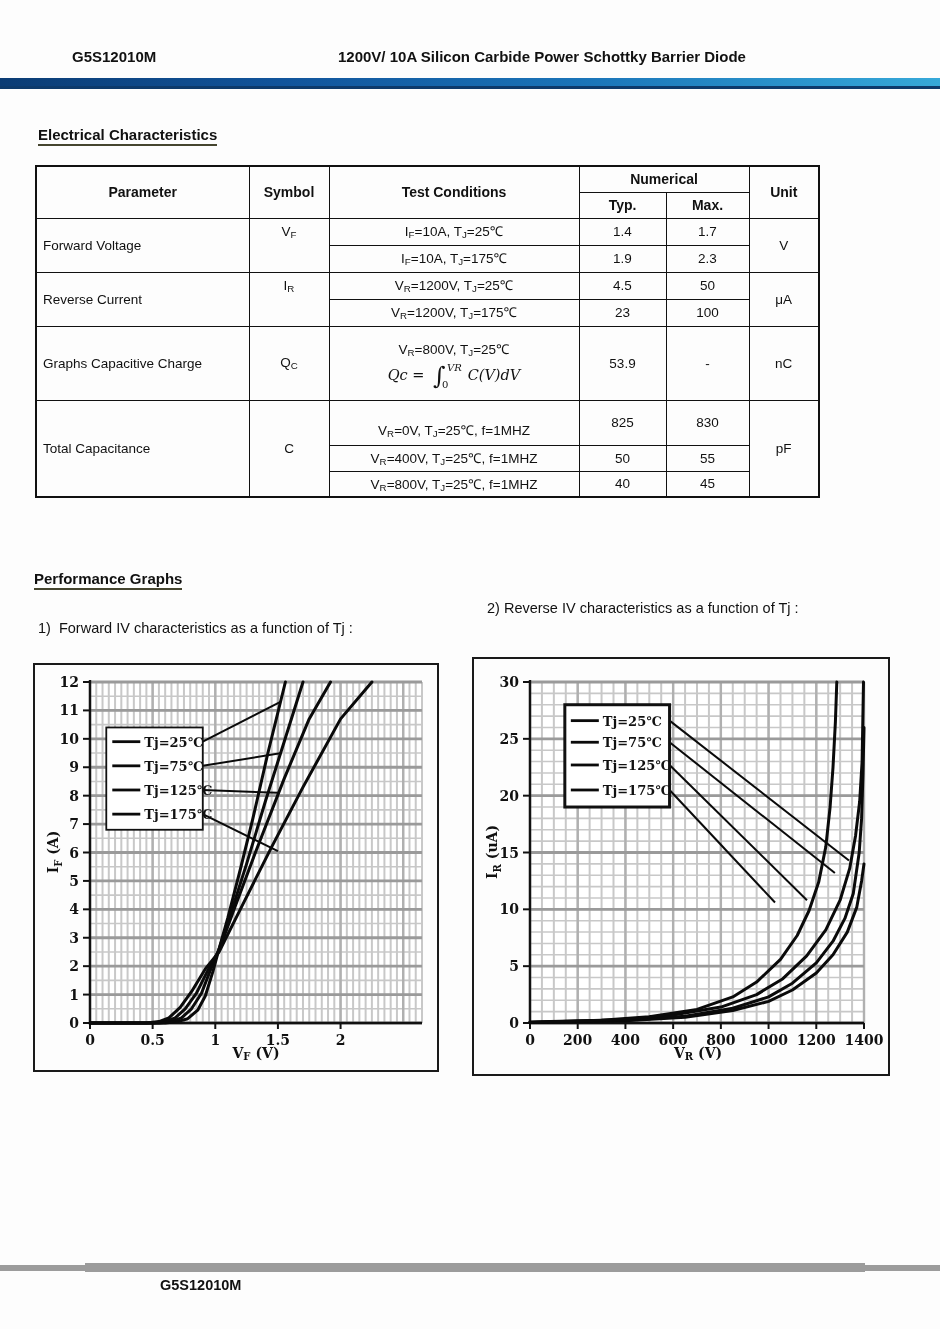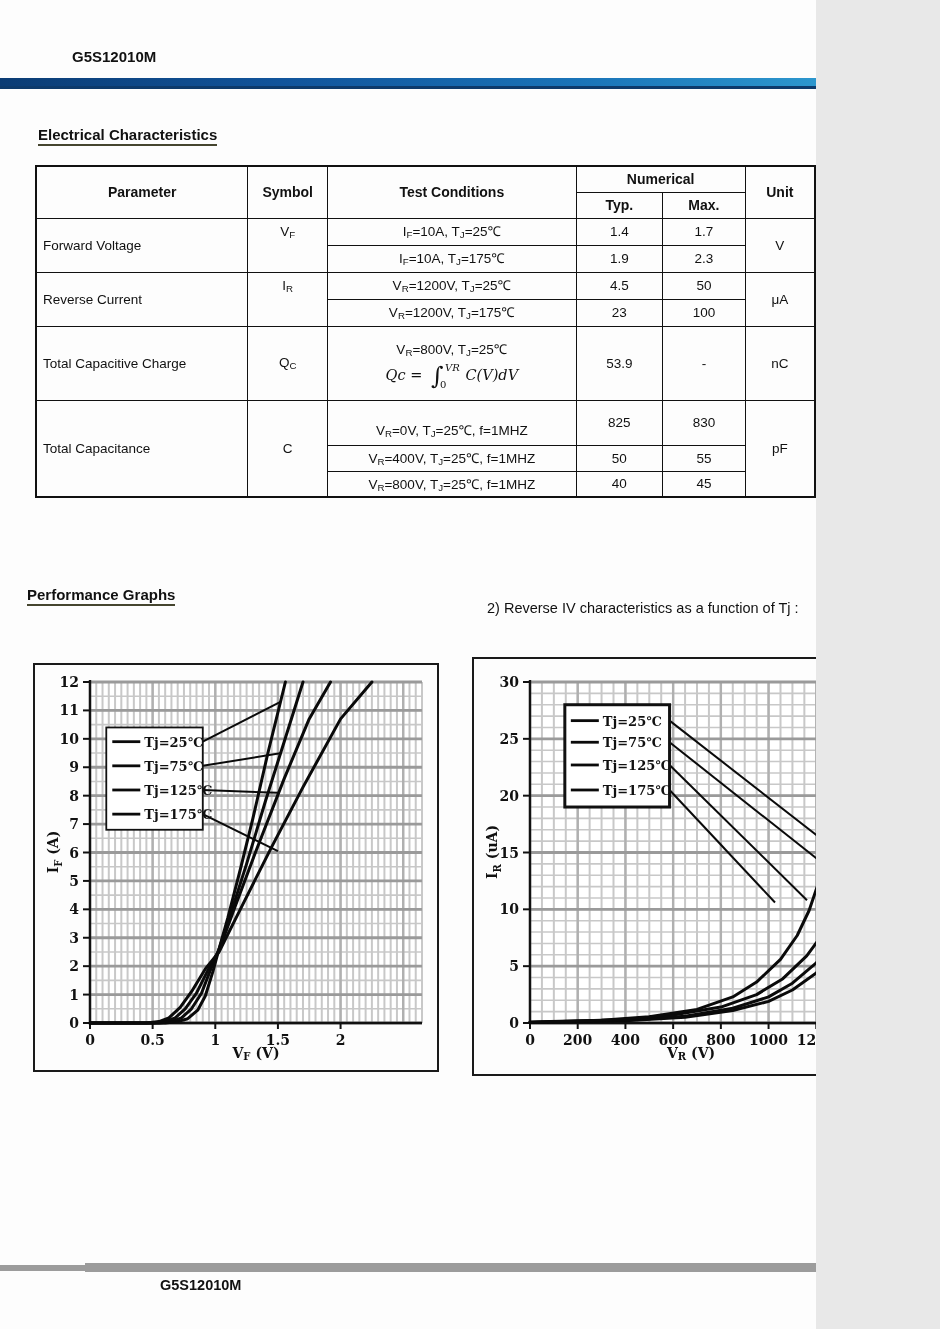--- a/index.html
+++ b/index.html
@@ -1,28 +1,28 @@
 <!DOCTYPE html>
 <html><head>
 <meta charset="utf-8">
 <style>
   html,body{margin:0;padding:0;background:#e8e8e8;}
-  .page{position:relative;width:816px;height:1329px;background:#fdfdfd;overflow:hidden;
+  .page{position:relative;width:940px;height:1329px;background:#fdfdfd;overflow:hidden;
         font-family:"Liberation Sans",sans-serif;color:#111;}
   
   .hdr-part{position:absolute;left:72px;top:48px;font-size:15px;font-weight:bold;}
   .hdr-title{position:absolute;left:338px;top:48px;font-size:15px;font-weight:bold;}
   .hdr-bar{position:absolute;left:0;top:78px;width:940px;height:8px;
            background:linear-gradient(90deg,#0b3c74 0%,#11549b 30%,#1a74b8 62%,#36a9d9 100%);
            border-bottom:3px solid #0d3a6b;}
   
   .sec-h{position:absolute;font-size:15px;font-weight:bold;border-bottom:2.5px solid #45452f;
          padding-bottom:1px;}
   #sec-elec{left:38px;top:126px;}
-  #sec-perf{left:27px;top:570px;margin-top:16px;}
+  #sec-perf{left:34px;top:570px;}
   .cap{position:absolute;font-size:14.5px;white-space:pre;}
   #cap1{left:38px;top:620px;}
   #cap2{left:487px;top:600px;}
   
   table.spec{position:absolute;left:35px;top:165px;border-collapse:collapse;table-layout:fixed;
              font-size:13.5px;}
   table.spec td{border:1.5px solid #111;padding:0 6px;vertical-align:middle;overflow:hidden;}
   table.spec{border:2px solid #111;}
   td.th{font-weight:bold;text-align:center;font-size:14px;}
   td.pname{text-align:left;padding-left:9px;margin-top:19px;}
@@ -46,32 +46,33 @@
   svg{position:absolute;left:0;top:0;}
   svg text{font-family:"DejaVu Serif",serif;font-weight:bold;font-size:14px;fill:#111;}
   svg text.lgt{font-size:13px;}
   .ylab,.xlab{position:absolute;font-family:"DejaVu Serif",serif;font-weight:bold;font-size:14px;
               text-align:center;}
   .ylab{width:120px;height:18px;line-height:18px;transform:rotate(-90deg);}
   #chart1 .ylab{left:-42px;top:178px;}
   #chart2 .ylab{left:-42px;top:184px;}
   .xlab{width:200px;}
   #chart1 .xlab{left:121px;top:380px;}
-  #chart2 .xlab{left:117px;top:386px;}
+  #chart2 .xlab{left:124px;top:386px;}
   
   .ftr-bar{position:absolute;left:0;top:1265px;width:940px;height:6px;background:#9c9c9c;}
   .ftr-bar2{position:absolute;left:85px;top:1263px;width:780px;height:9px;background:#9c9c9c;}
   .ftr-part{position:absolute;left:160px;top:1277px;font-size:14.5px;font-weight:600;}
 </style>
 </head>
 <body>
 
 <div class="page">
 
   <div class="hdr-part">G5S12010M</div>
+  <div class="hdr-title">1200V/ 10A Silicon Carbide Power Schottky Barrier Diode</div>
   <div class="hdr-bar"></div>
 
   <div class="sec-h" id="sec-elec">Electrical Characteristics</div>
 
   <table class="spec">
     <colgroup>
       <col style="width:213px">
         <col style="width:80px">
         <col style="width:250px">
       <col style="width:87px">
@@ -113,21 +114,21 @@
         <td class="num">50</td>
         <td class="unit" rowspan="2">μA</td>
       </tr>
       <tr style="height:27px">
         <td class="cond"><span>V</span><span class="sub">R</span><span>=1200V, T</span><span class="sub">J</span><span>=175℃</span></td>
         <td class="num">23</td>
         <td class="num">100</td>
       </tr>
 
       <tr style="height:74px">
-        <td class="pname">Total Capacitive Charge</td>
+        <td class="pname">Graphs Capacitive Charge</td>
         <td class="sym"><span>Q</span><span class="sub">C</span></td>
         <td class="cond">
           <span><span>V</span><span class="sub">R</span><span>=800V, T</span><span class="sub">J</span><span>=25℃</span></span>
           <span class="frm"><i>Qc</i> <span>=</span> <span class="intg"><span>∫</span><span class="up">VR</span><span class="lo">0</span></span><i>C(V)dV</i></span>
         </td>
         <td class="num">53.9</td>
         <td class="num">-</td>
         <td class="unit">nC</td>
       </tr>
 
@@ -146,20 +147,21 @@
       </tr>
       <tr style="height:26px">
         <td class="cond"><span>V</span><span class="sub">R</span><span>=800V, T</span><span class="sub">J</span><span>=25℃, f=1MHZ</span></td>
         <td class="num">40</td>
         <td class="num">45</td>
       </tr>
     </tbody>
   </table>
 
   <div class="sec-h" id="sec-perf">Performance Graphs</div>
+  <div class="cap" id="cap1">1)  Forward IV characteristics as a function of Tj :</div>
   <div class="cap" id="cap2">2) Reverse IV characteristics as a function of Tj :</div>
 
   <div class="chart" id="chart1">
     <svg width="402" height="405" viewBox="0 0 402 405">
         <rect x="55" y="17" width="332" height="341" fill="#ffffff"></rect>
         <line x1="55" y1="17" x2="55" y2="358" stroke="#c8c8c8" stroke-width="2"></line>
         <line x1="61.26415094339623" y1="17" x2="61.26415094339623" y2="358" stroke="#c8c8c8" stroke-width="2"></line>
         <line x1="67.52830188679246" y1="17" x2="67.52830188679246" y2="358" stroke="#c8c8c8" stroke-width="2"></line>
         <line x1="73.79245283018868" y1="17" x2="73.79245283018868" y2="358" stroke="#c8c8c8" stroke-width="2"></line>
         <line x1="80.05660377358491" y1="17" x2="80.05660377358491" y2="358" stroke="#c8c8c8" stroke-width="2"></line>

